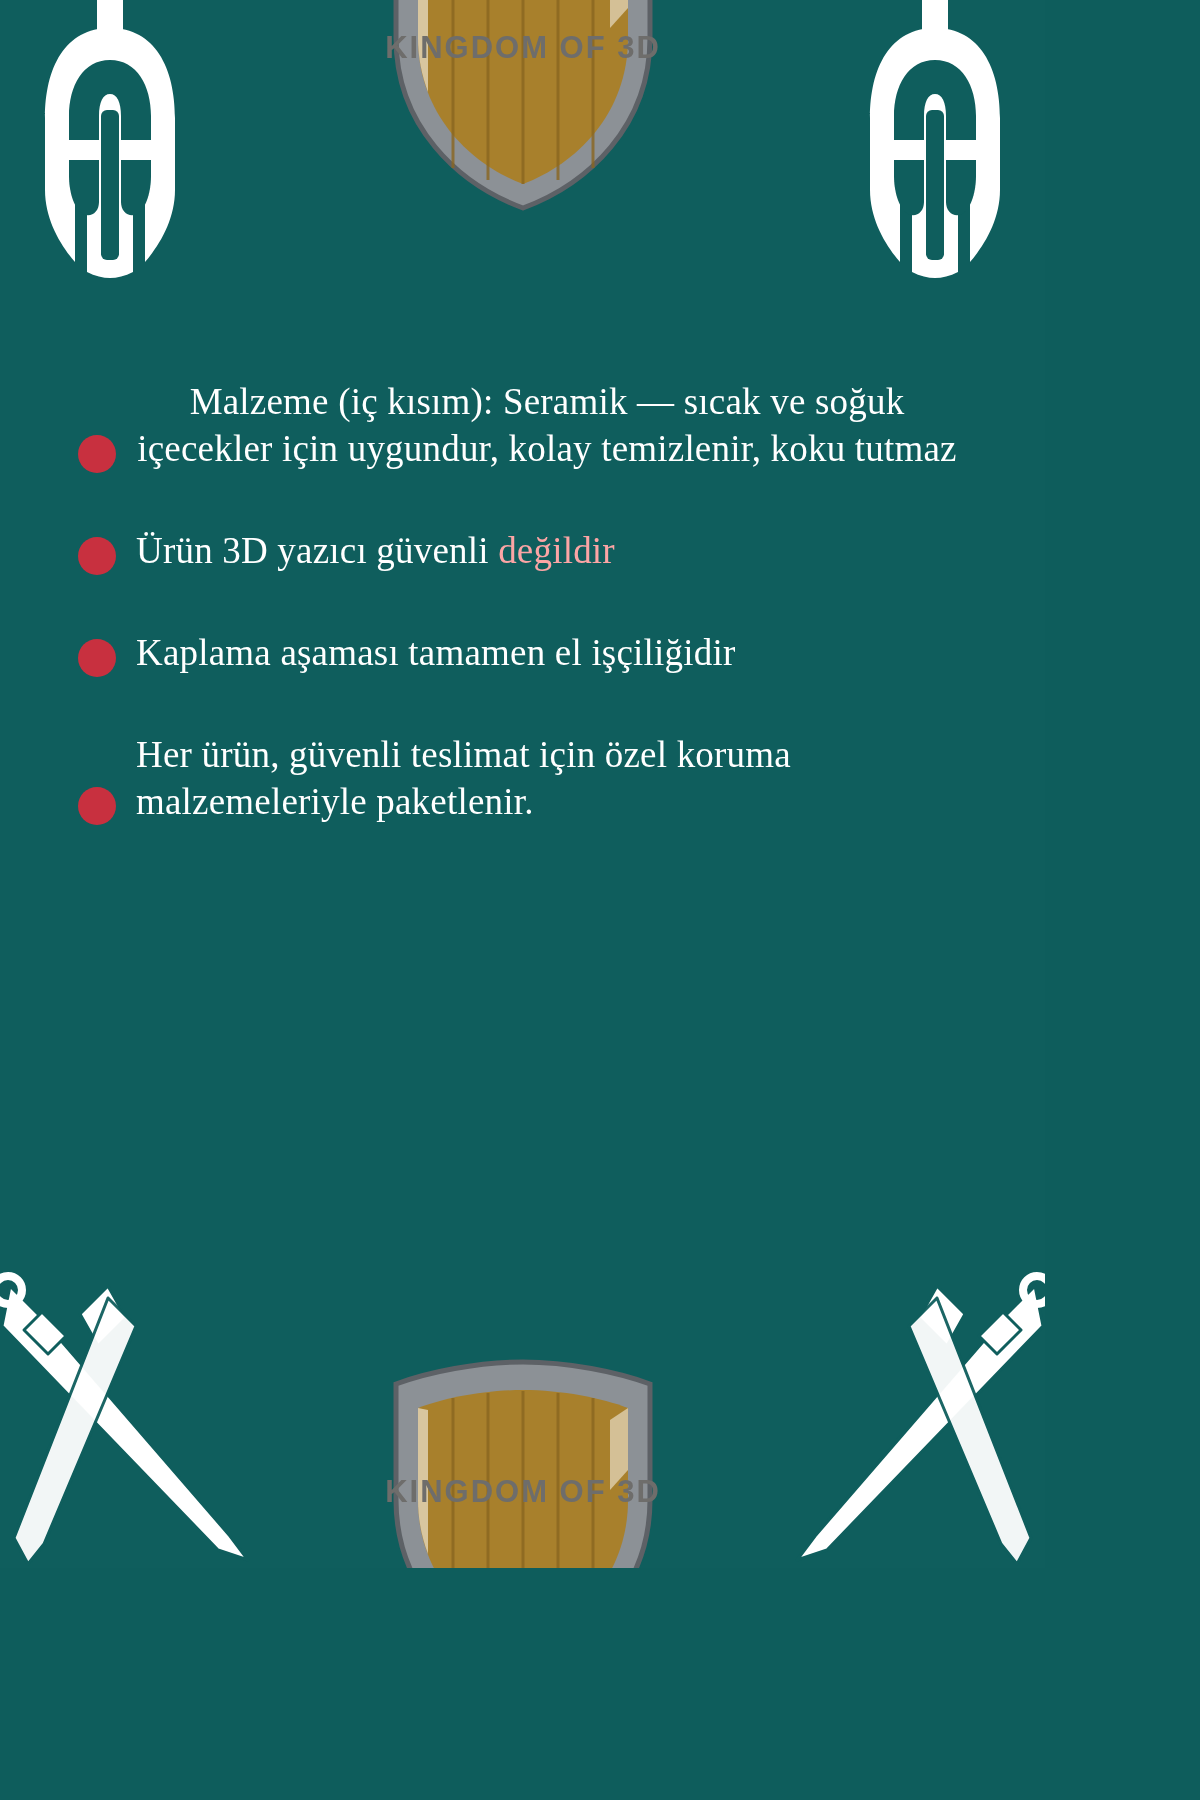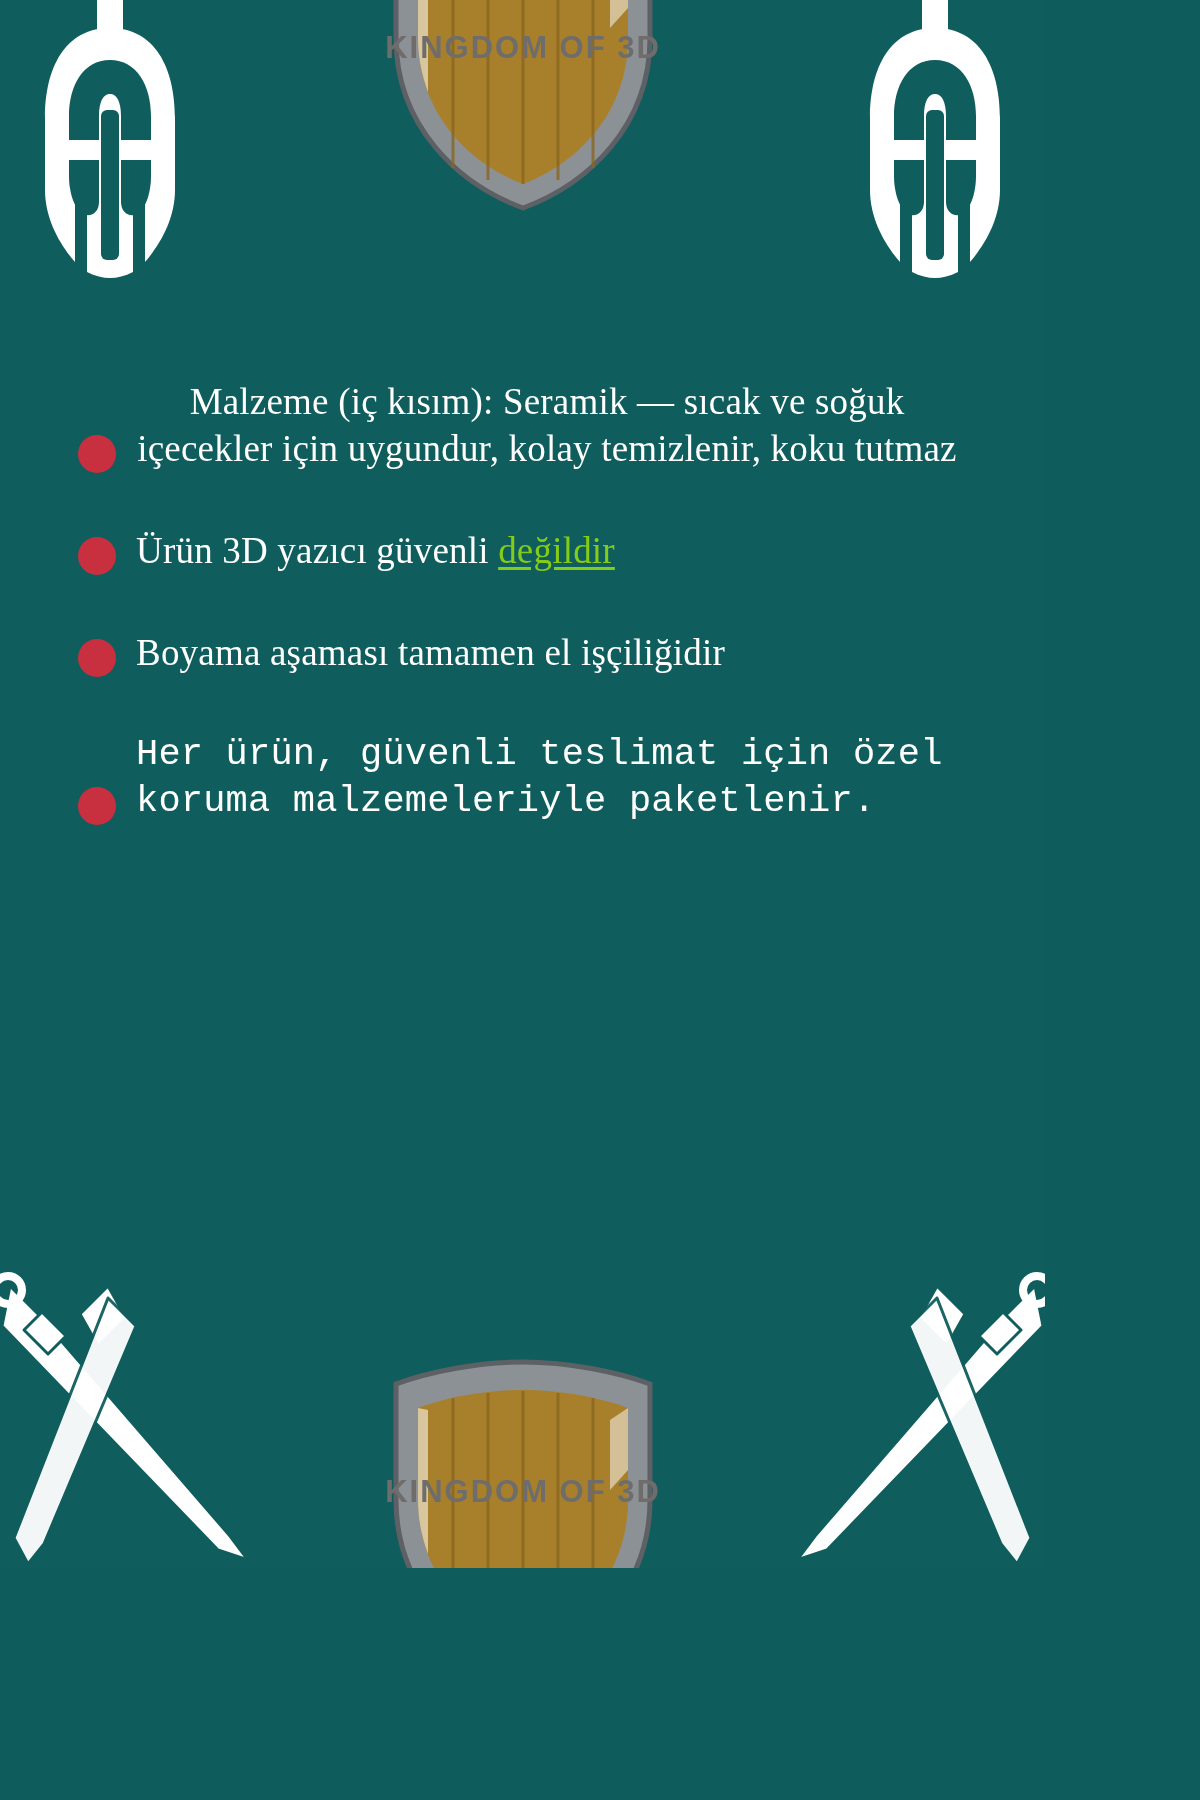--- a/index.html
+++ b/index.html
@@ -59,43 +59,42 @@
     top: 378px;
     left: 78px;
     width: 890px;
     z-index: 5;
   }
   .item {
     display: flex;
     align-items: flex-end;
     margin-bottom: 54px;
   }
-  .item:last-child { margin-bottom: 16px; font-family: Liberation Mono, monospace; }
+  .item:last-child { margin-bottom: 16px; }
   .dot {
     flex: 0 0 auto;
     width: 38px;
     height: 38px;
     border-radius: 50%;
     background: #c8303f;
     margin-top: 10px;
     margin-right: 20px;
   }
   .text {
     color: #ffffff;
     font-size: 37px;
     line-height: 1.28;
     letter-spacing: 0.2px;
     text-align: center;
     flex: 1 1 auto;
     padding-right: 10px;
   }
   .text.left-al { text-align: left; }
   .emph {
-    color: #84cc16;
-    text-decoration: underline;
+    color: #fca5a5;
     text-underline-offset: 4px;
     margin-top: 24px;
   }
 </style>
 </head>
 <body>
 
 <div class="page">
 
   <div class="helmet left">
@@ -200,21 +199,21 @@
     </div>
 
 
     <div class="item">
       <span class="dot"></span>
       <span class="text left-al"><span>Ürün 3D yazıcı güvenli </span><span class="emph">değildir</span></span>
     </div>
 
     <div class="item">
       <span class="dot"></span>
-      <span class="text left-al">Boyama aşaması tamamen el işçiliğidir</span>
+      <span class="text left-al">Kaplama aşaması tamamen el işçiliğidir</span>
     </div>
 
     <div class="item">
       <span class="dot"></span>
       <span class="text left-al">Her ürün, güvenli teslimat için özel koruma malzemeleriyle paketlenir.</span>
     </div>
 
   </div>
 </div>
 

